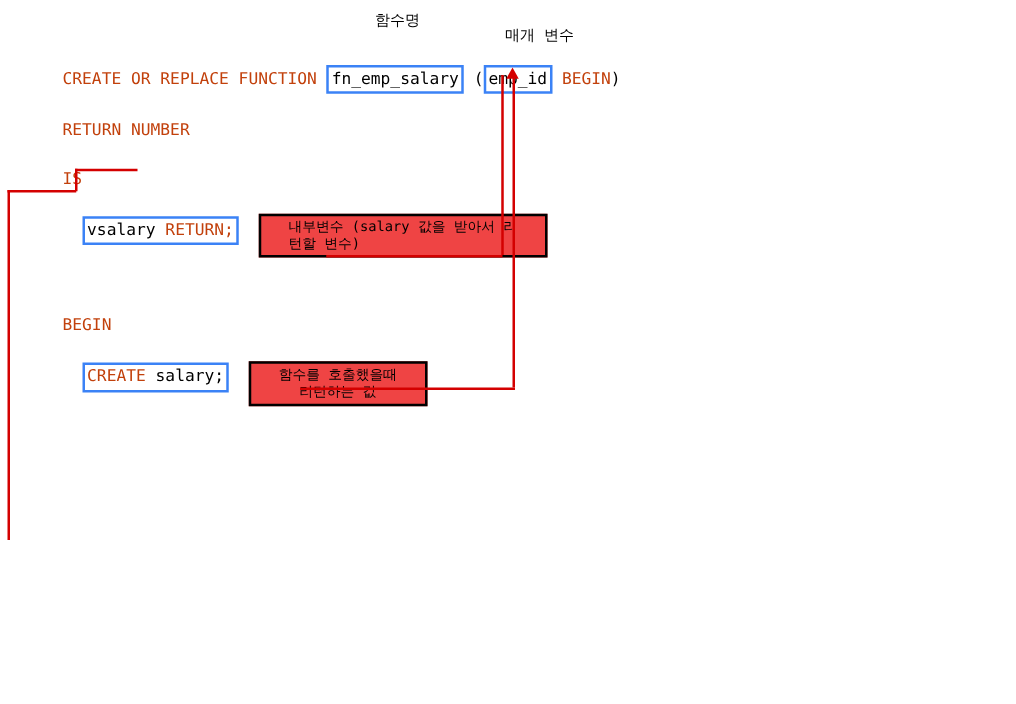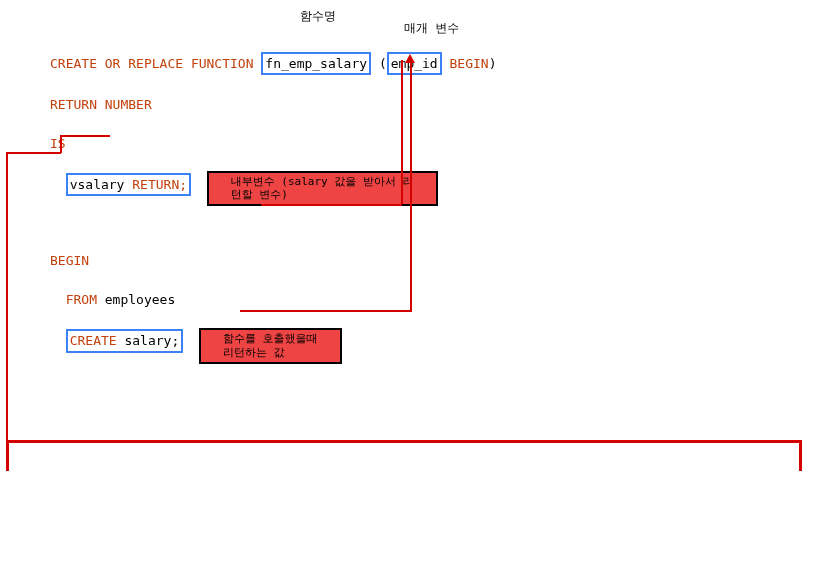--- a/index.html
+++ b/index.html
@@ -64,22 +64,21 @@
 
 <div style="height:22px;"></div>
 
 <div class="code-block">
 <div><span class="kw">CREATE OR REPLACE FUNCTION</span> <span class="red-box">fn_emp_salary</span> <span>(</span><span class="red-box">emp_id</span><span class="kw"> BEGIN</span><span>)</span></div>
 <div><span class="kw">RETURN NUMBER</span></div>
 <div><span class="kw">IS</span></div>
 <div>  <span class="red-box"><span>vsalary </span><span class="kw">RETURN;</span></span>  <span class="black-box" style="position:relative;top:-2px;"><span>내부변수 (salary 값을 받아서 리</span><br><span>턴할 변수)</span></span></div>
 <div style="height:4px;"></div>
 <div><span class="kw">BEGIN</span></div>
-<div>  <span class="kw">FROM</span><span> employees</span></div>
-<div>  <span class="red-box"><span class="kw">CREATE</span><span> salary;</span></span>  <span class="black-box" style="position:relative;top:-1px;"><span>함수를 호출했을때</span><br><span>리턴하는 값</span></span></div>
+<div>  <span class="red-box"><span class="kw">CREATE</span><span> salary;</span></span>  <span class="black-box" style="position:relative;top:-1px;text-align:center;"><span>함수를 호출했을때</span><br><span>리턴하는 값</span></span></div>
 <div style="height:28px;"></div>
 
 </div>
 
 <div class="big-red-wrap" style="left:6px; top:440px; width:790px; height:40px; border-bottom:none;"></div>
 
 <div class="red-line" style="left:410px; top:60px; width:2px; height:250px;"></div>
 <div class="red-line" style="left:401px; top:60px; width:2px; height:144px;"></div>
 
 <div class="red-arrowhead" style="left:405px; top:54px; border-left:5px solid transparent; border-right:5px solid transparent; border-bottom:9px solid #d40000;"></div>

